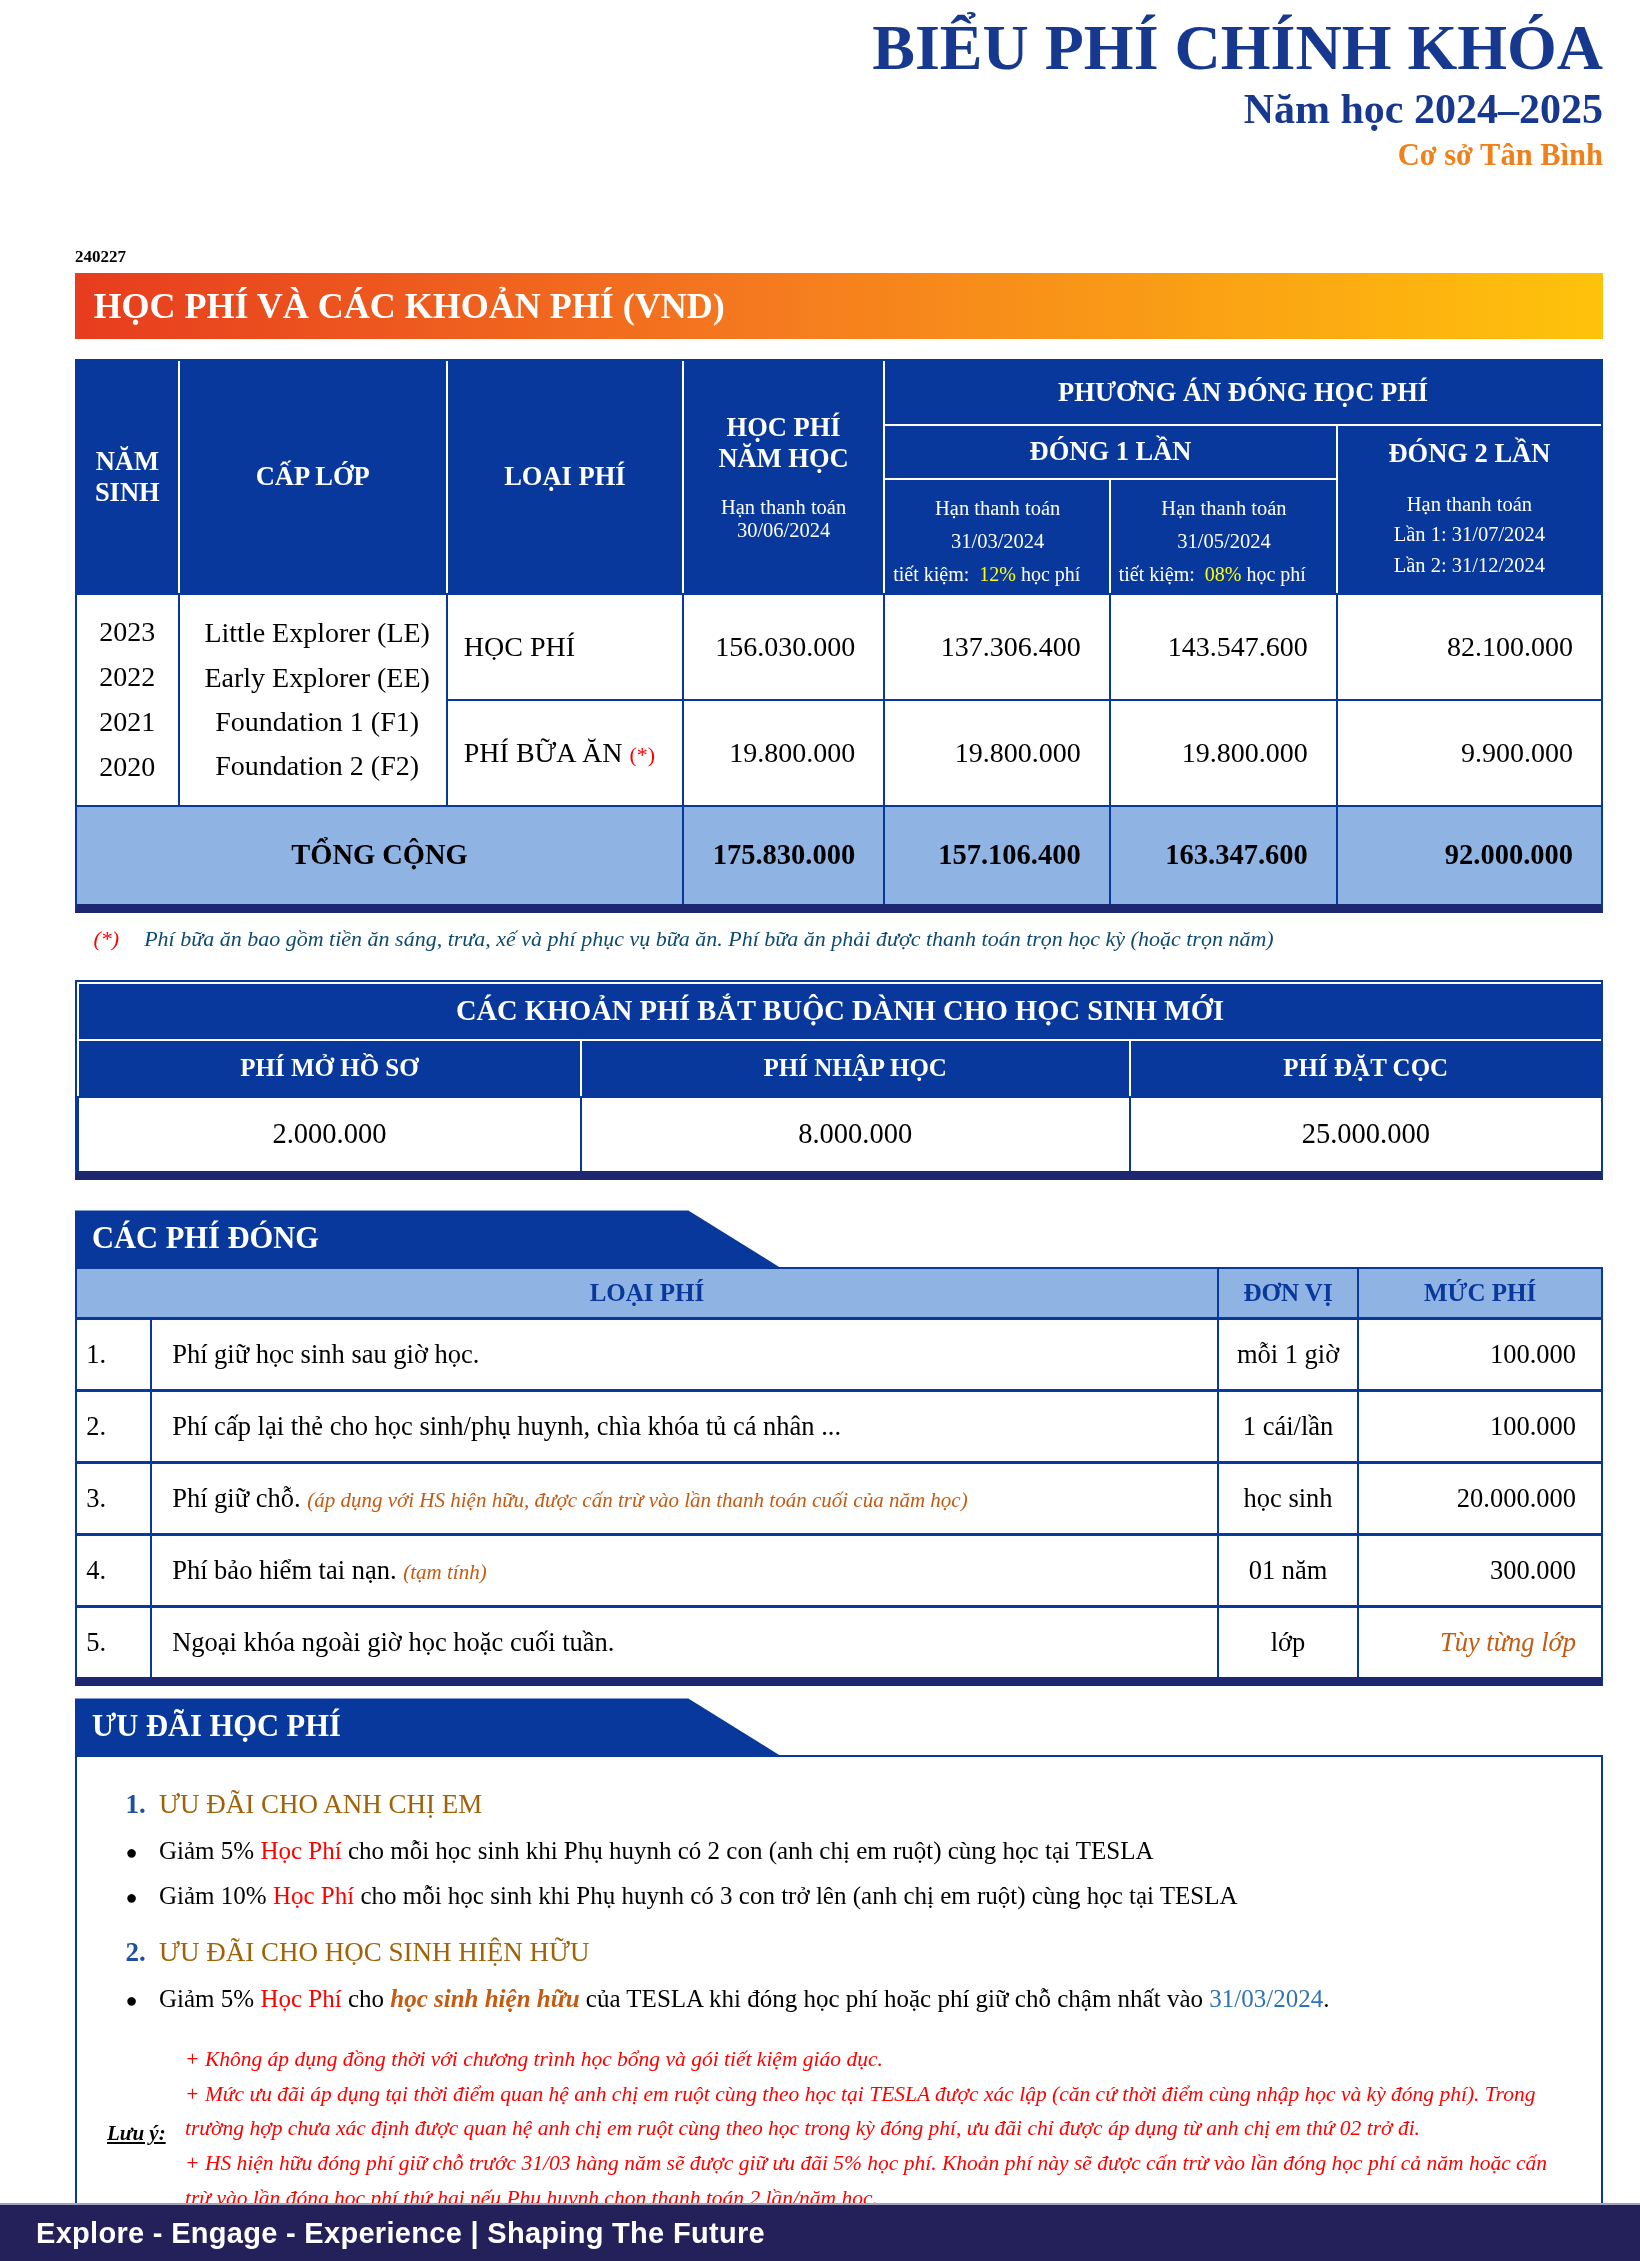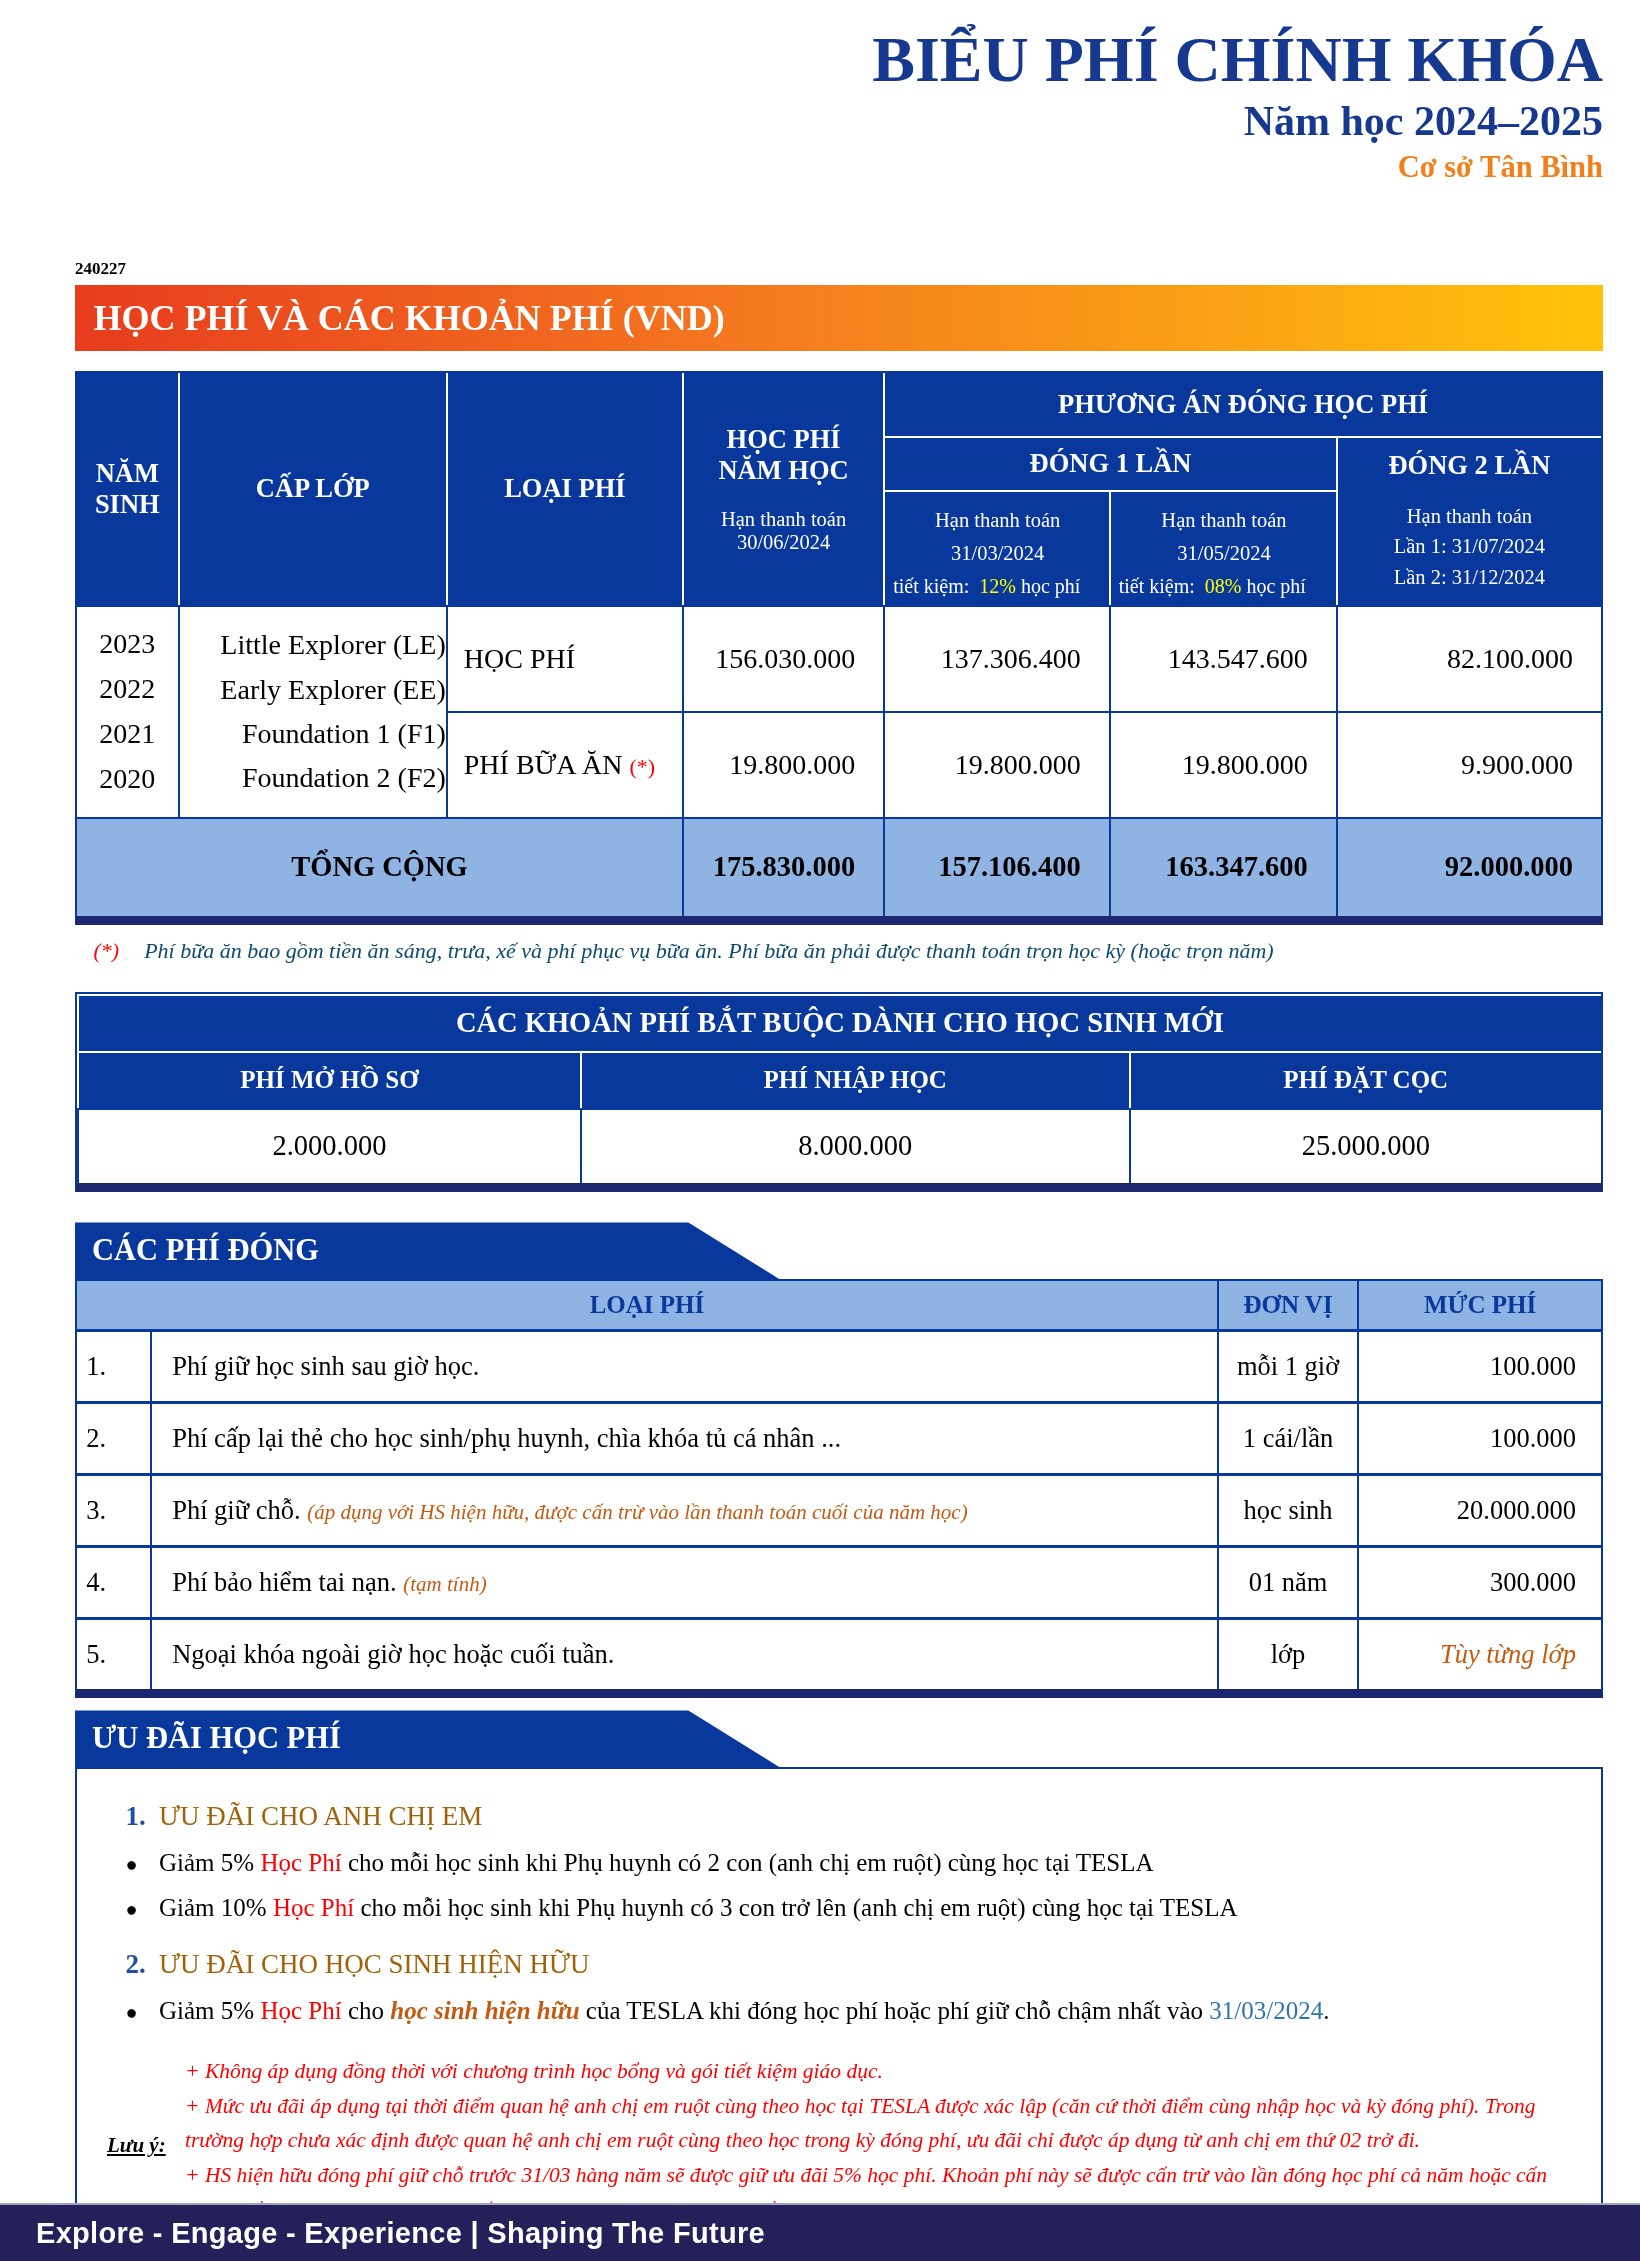--- a/index.html
+++ b/index.html
@@ -5,21 +5,21 @@
   * { margin:0; padding:0; box-sizing:border-box; }
   html,body { background:#ffffff; }
   body {
     width:1640px; height:2261px; position:relative;
     font-family:"Liberation Serif", serif; color:#000;
   }
   .page { position:relative; width:1640px; height:2261px; overflow:hidden; }
   .content { margin-left:75px; width:1528px; }
 
   
-  .doc-header { padding-top:26px; text-align:right; }
+  .doc-header { padding-top:14px; text-align:right; }
   .doc-title  { font-size:64px; font-weight:bold; color:#16388E; line-height:1.05; }
   .doc-subtitle { font-size:42px; font-weight:bold; color:#16388E; margin-top:4px; }
   .doc-campus { font-size:30.5px; font-weight:bold; color:#F08019; margin-top:5.3px; }
   .doc-code { font-size:17px; font-weight:bold; margin-top:74px; }
 
   
   .banner-gradient {
     margin-top:5.3px; height:66px; line-height:66px;
     background:linear-gradient(90deg,#E73C1E 0%,#F57A1F 45%,#FFC30B 100%);
     color:#fff; font-size:36px; font-weight:bold; padding-left:18.5px;
@@ -43,21 +43,21 @@
   .hd-main { font-size:26.5px; font-weight:bold; }
   .hd-sub  { font-size:20.5px; font-weight:normal; }
   .cell-col4 { display:flex; flex-direction:column; align-items:center; justify-content:center; gap:22.5px; height:100%; }
   .opt-cell { display:flex; flex-direction:column; justify-content:space-between; height:113px; padding:12px 6.6px 6.6px 8px; }
   .opt-save { text-align:left; font-size:20px; }
   .save-pct { color:#FFFF00; }
   .num { text-align:right; padding-right:28px; }
   .label-left { text-align:left; padding-left:16px; }
   .red { color:#FF0000; }
   .years-cell { text-align:center; line-height:1.6; font-size:28px; }
-  .grades-cell { text-align:right; padding-left:9px; line-height:1.58; font-size:26.5px; }
+  .grades-cell { text-align:center; padding-left:9px; line-height:1.58; font-size:26.5px; }
   .r-head1 { height:63px; } .r-head2 { height:54px; } .r-head3 { height:113px; }
   .r-data { height:106px; } .r-total { height:99px; }
   .tot-label { text-align:center; }
 
   
   .footnote { margin-top:13.2px; font-size:22px; font-style:italic; padding-left:18.5px; }
   .footnote .star { color:#FF0000; margin-right:25px; }
   .footnote .txt { color:#0c4a6e; }
 
   

